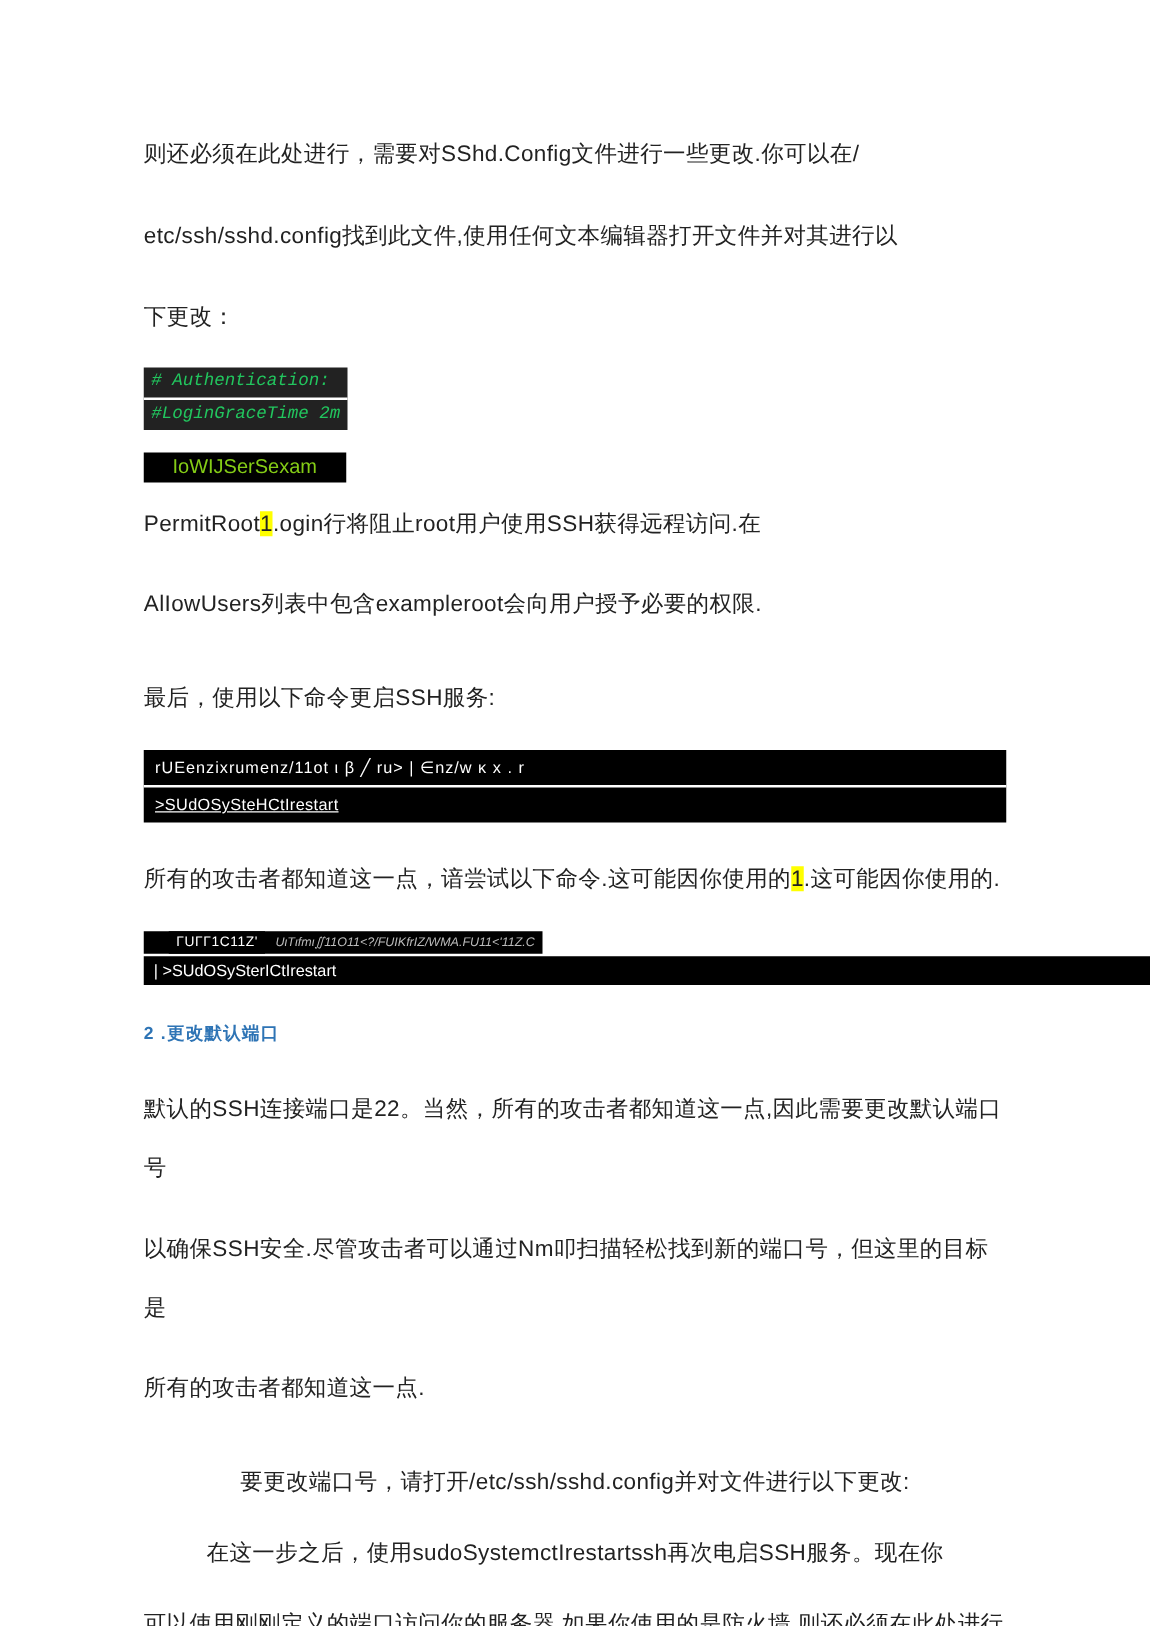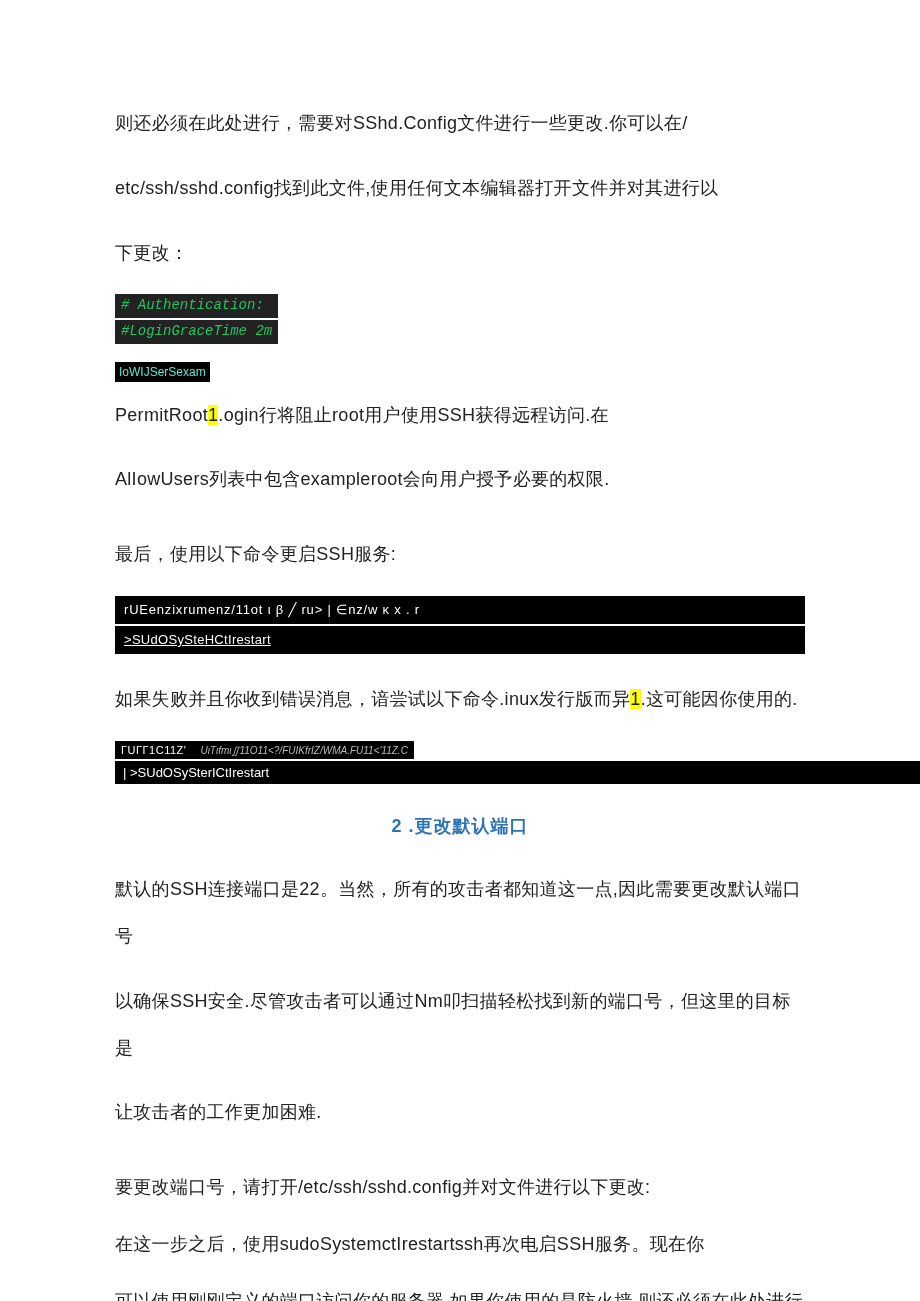--- a/index.html
+++ b/index.html
@@ -14,21 +14,21 @@
     padding: 100px 115px 60px 115px;
     box-sizing: border-box;
   }
   .para {
     font-size: 18px;
     line-height: 2.6;
     margin: 0 0 18px 0;
     color: #222;
     letter-spacing: 0.3px;
   }
-  .para.tight { margin-bottom: 10px; }
+  .para.tight { margin-bottom: 10px; text-align: center; }
   .hl {
     background: #ffff00;
   }
   .img-block {
     margin: 0 0 18px 0;
   }
   .auth-box {
     display: inline-block;
     margin-bottom: 18px;
   }
@@ -38,23 +38,23 @@
     font-family: "Courier New", monospace;
     font-style: italic;
     font-size: 14px;
     padding: 2px 6px;
     line-height: 1.4;
   }
   .auth-line.f { border-bottom: 2px solid #fff; }
   .tag-small {
     display: inline-block;
     background: #000;
-    color: #5eead4;
-    font-size: 12px;
-    padding: 3px 4px;
+    color: #84cc16;
+    font-size: 16px;
+    padding: 3px 23px;
     font-family: Arial, sans-serif;
     margin-bottom: 10px;
   }
   .code-bar {
     background: #000;
     color: #fff;
     font-family: Arial, sans-serif;
     font-size: 13px;
     padding: 5px 9px;
     margin: 0;
@@ -78,20 +78,21 @@
     background: #000;
     width: fit-content;
   }
   .blk2-tag {
     background: #000;
     color: #fff;
     font-size: 11px;
     padding: 3px 6px;
     font-family: Arial, sans-serif;
     letter-spacing: 0.5px;
+    margin-left: 20px;
   }
   .blk2-sub {
     color: #bbb;
     font-size: 10px;
     font-family: Arial, sans-serif;
     padding: 3px 6px 3px 0;
     font-style: italic;
     text-align: center;
   }
   .blk2-row2 {
@@ -99,24 +100,23 @@
     color: #fff;
     font-size: 13px;
     padding: 4px 8px;
     font-family: Arial, sans-serif;
     margin-top: 2px;
     width: 814px;
     box-sizing: border-box;
   }
   .section-title {
     color: #2e74b5;
-    font-size: 18px;
+    font-size: 14px;
     margin: 30px 0 28px 0;
     letter-spacing: 1px;
-    text-align: center;
   }
 </style>
 </head>
 <body>
 
 <div class="page">
 
   <p class="para">则还必须在此处进行，需要对SShd.Config文件进行一些更改.你可以在/</p>
   <p class="para">etc/ssh/sshd.config找到此文件,使用任何文本编辑器打开文件并对其进行以</p>
   <p class="para">下更改：</p>
@@ -139,36 +139,36 @@
   <div class="gap"></div>
 
   <p class="para">最后，使用以下命令更启SSH服务:</p>
 
   <div class="cb-group">
     <div class="code-bar pre">rUEenzixrumenz/11ot ι β ╱ ru&gt; | ∈nz/w κ x . r</div>
     <div class="code-bar">&gt;SUdOSySteHCtIrestart</div>
   </div>
 
   <p class="para">
-    <span>如果失败并且你收到错误消息，谙尝试以下命令.inux发行版而异</span><span class="hl">1</span><span>.这可能因你使用的.</span>
+    <span>所有的攻击者都知道这一点，谙尝试以下命令.这可能因你使用的</span><span class="hl">1</span><span>.这可能因你使用的.</span>
   </p>
 
   <div class="blk2">
     <div class="blk2-row1">
       <span class="blk2-tag">ΓUΓΓ1C11Z'</span>
       <span class="blk2-sub">UιTιfmι∬11O11&lt;?/FUIKfrIZ/WMA.FU11&lt;'11Z.C</span>
     </div>
     <div class="blk2-row2">| &gt;SUdOSySterICtIrestart</div>
   </div>
 
   <h3 class="section-title">2  .更改默认端口</h3>
 
   <p class="para">默认的SSH连接端口是22。当然，所有的攻击者都知道这一点,因此需要更改默认端口号</p>
   <p class="para">以确保SSH安全.尽管攻击者可以通过Nm叩扫描轻松找到新的端口号，但这里的目标是</p>
-  <p class="para">让攻击者的工作更加困难.</p>
+  <p class="para">所有的攻击者都知道这一点.</p>
 
   <div class="gap"></div>
 
   <p class="para tight">要更改端口号，请打开/etc/ssh/sshd.config并对文件进行以下更改:</p>
   <p class="para tight">在这一步之后，使用sudoSystemctIrestartssh再次电启SSH服务。现在你</p>
   <p class="para">可以使用刚刚定义的端口访问你的服务器.如果你使用的是防火墙,则还必须在此处进行</p>
 
 </div>
 
 </body></html>

